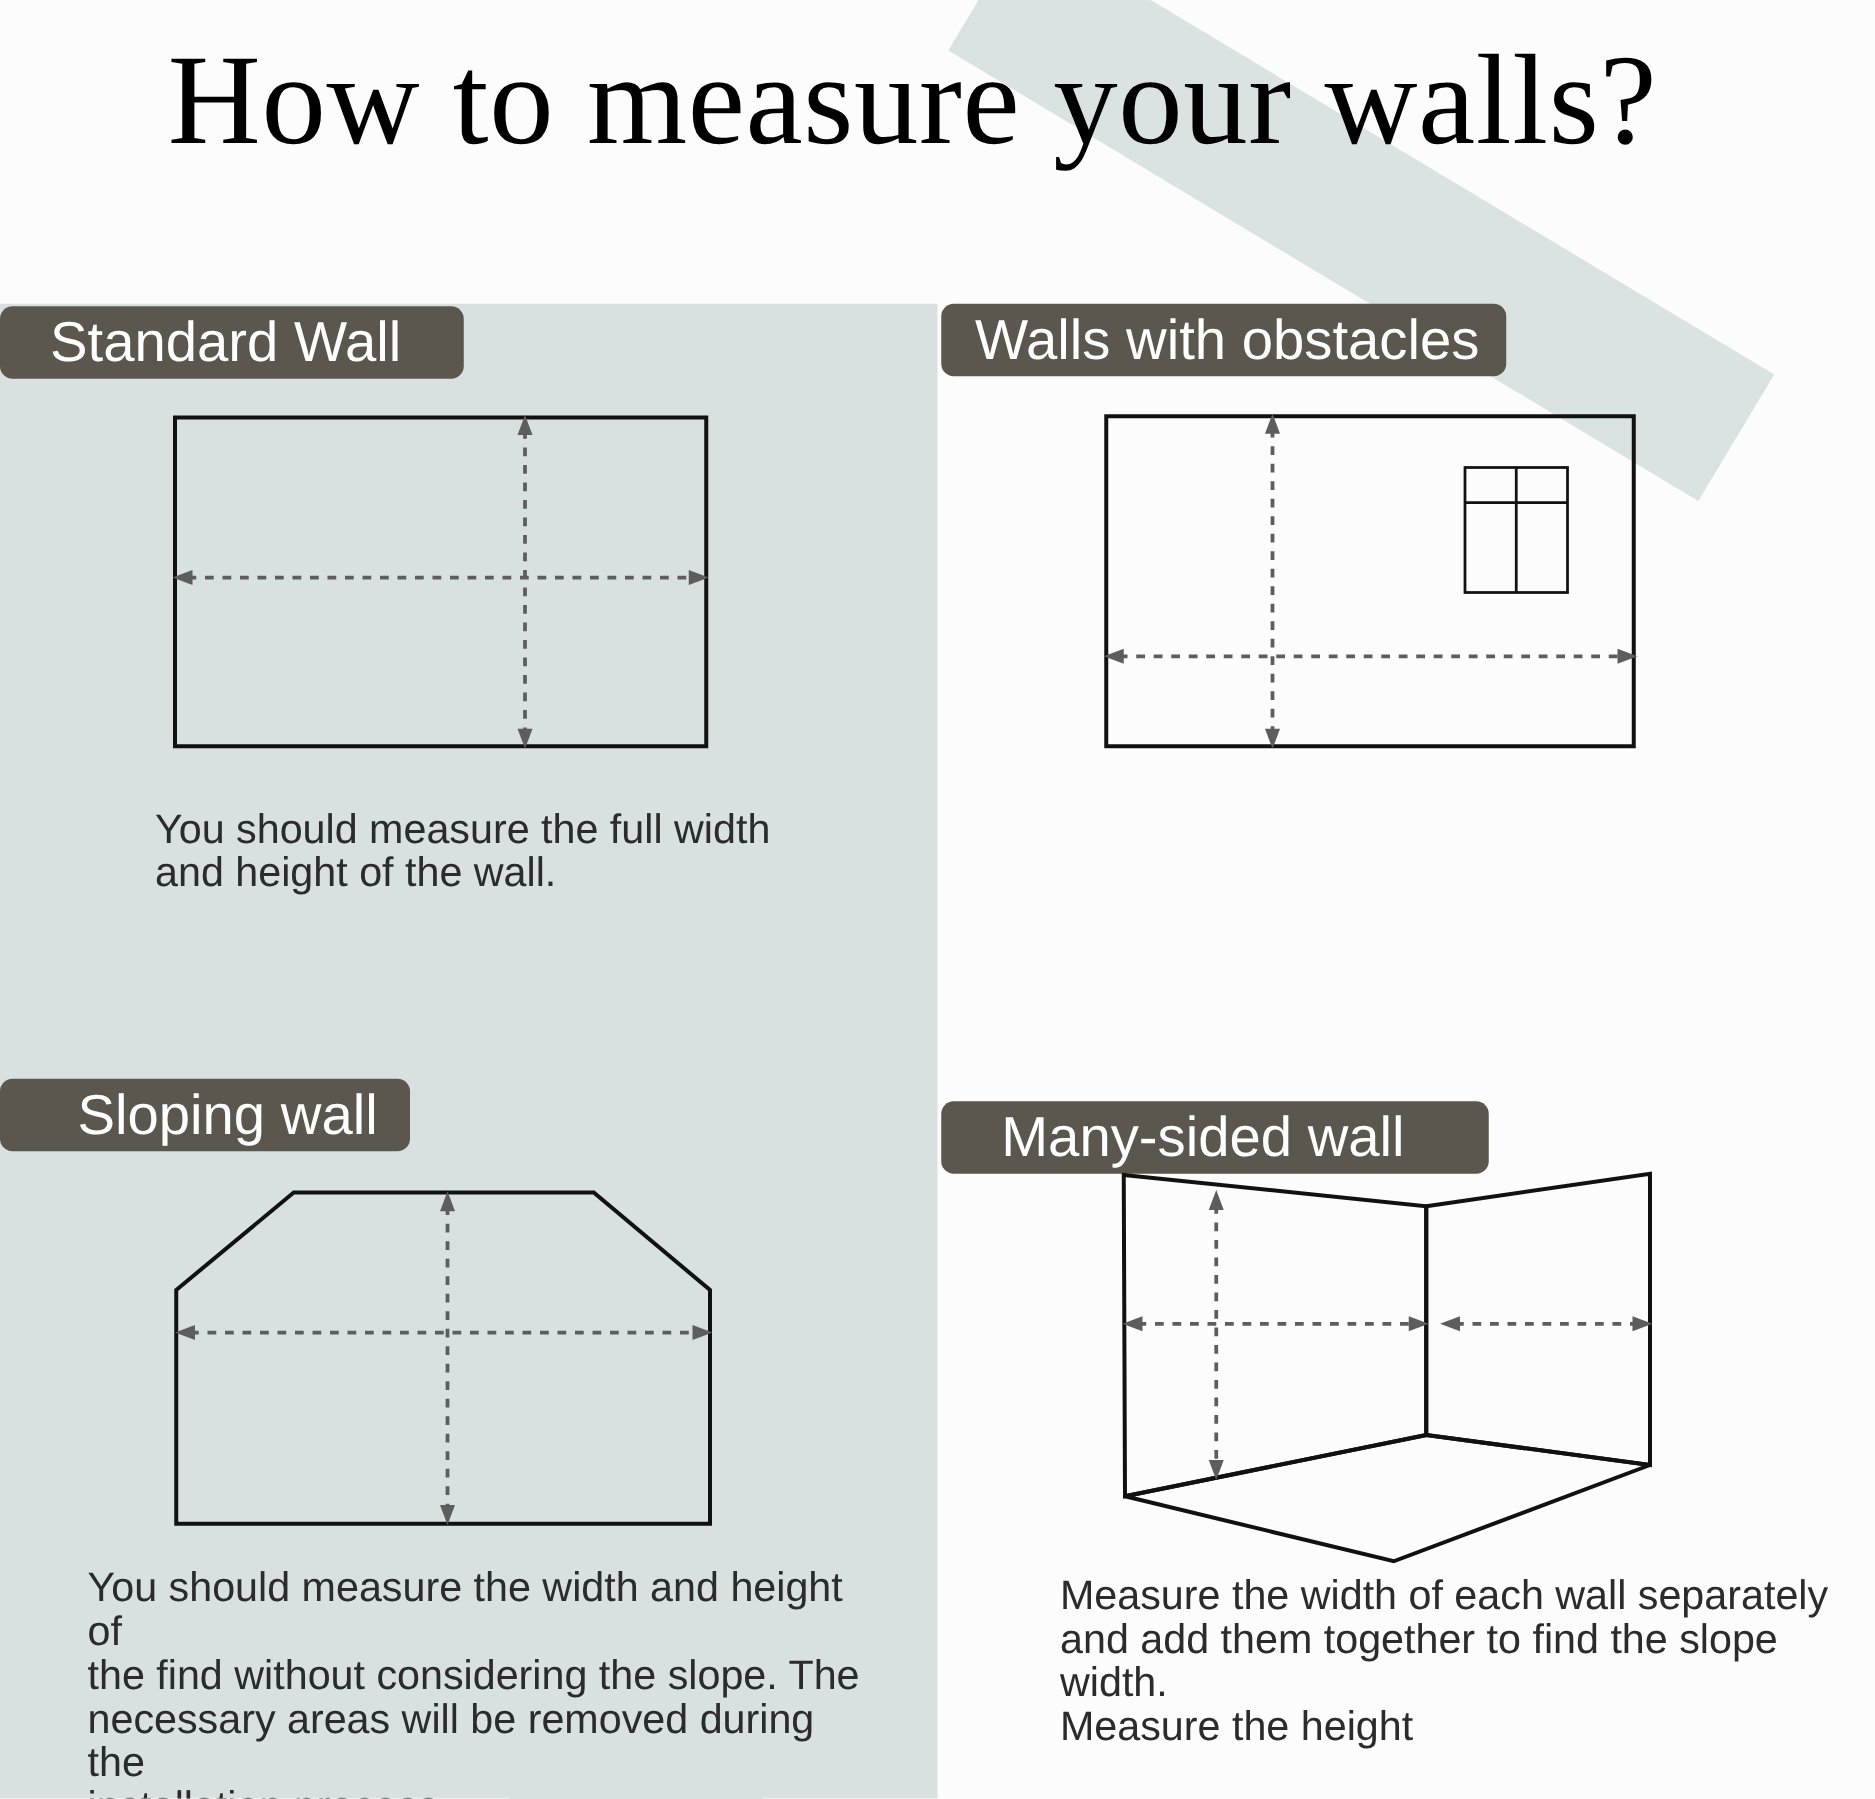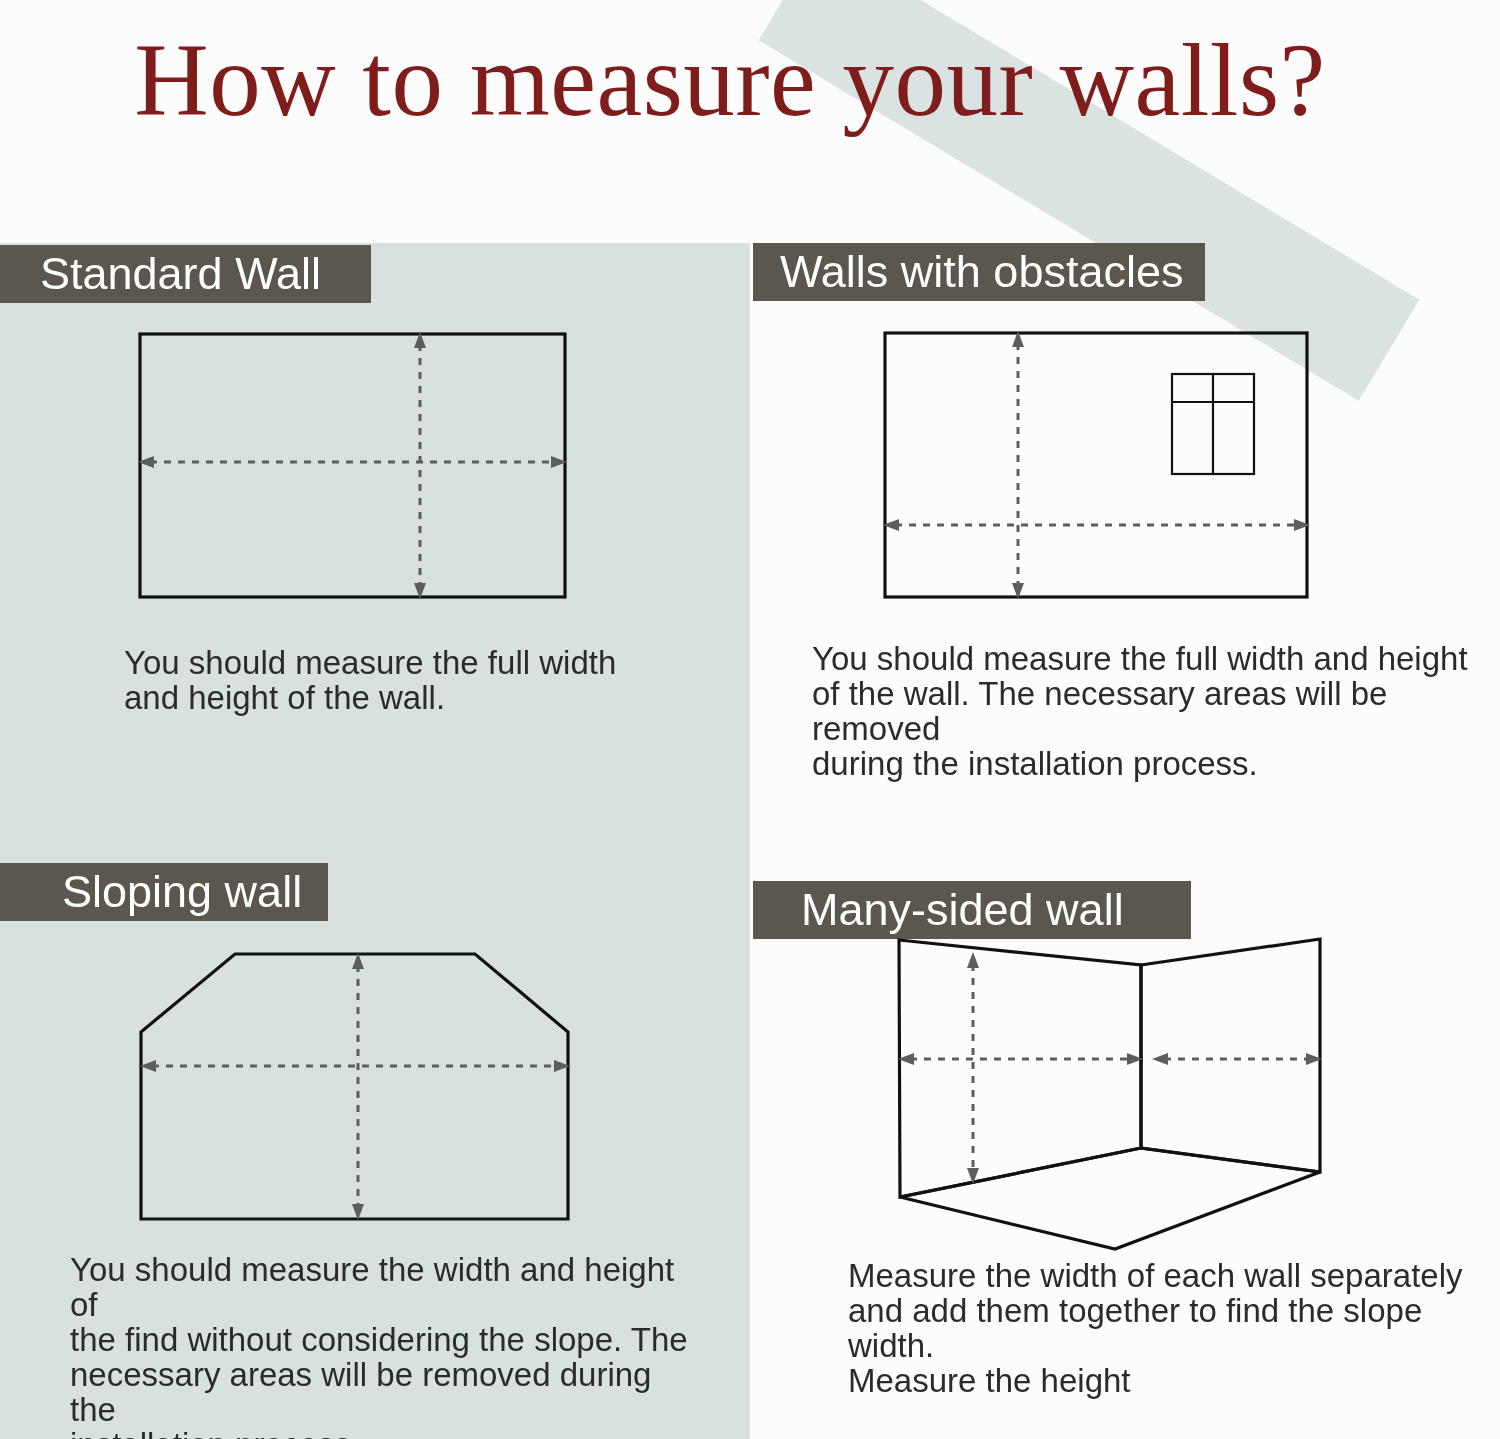--- a/index.html
+++ b/index.html
@@ -32,21 +32,21 @@
   
   .title {
     position: absolute;
     left: 0px;
     top: 26px;
     width: 1460px;
     text-align: center;
     font-family: "Liberation Serif", serif;
     font-size: 103px;
     line-height: 1.05;
-    color: #7f1d1d;
+    color: #000000;
     letter-spacing: 0.5px;
     white-space: nowrap;
   }
 
   
   .panel-left {
     position: absolute;
     left: 0px;
     top: 243px;
     width: 750px;
@@ -58,20 +58,21 @@
   .banner {
     position: absolute;
     background: #5b564e;
     color: #ffffff;
     font-family: "Liberation Sans", sans-serif;
     font-size: 45px;
     line-height: 58px;
     height: 58px;
     white-space: nowrap;
     overflow: hidden;
+    border-radius: 10px;
   }
   .banner.b-standard  { left: 0px;   top: 245px;  width: 371px; padding-left: 40px;  box-sizing: border-box; }
   .banner.b-obstacles { left: 753px; top: 243px;  width: 452px; padding-left: 27px;  box-sizing: border-box; }
   .banner.b-sloping   { left: 0px;   top: 863px;  width: 328px; padding-left: 62px;  box-sizing: border-box; }
   .banner.b-many      { left: 753px; top: 865px;  width: 438px; padding-left: 48px;  box-sizing: border-box; margin-top: 16px; }
 
   
   .caption {
     position: absolute;
     color: #2b2b2b;
@@ -161,23 +162,20 @@
       <path d="M143 277 L137 261 L149 261 Z" fill="#5d5d5d"></path>
     </g>
 
     <g>
       <line class="dim" x1="20" y1="203" x2="423" y2="203"></line>
       <path d="M8 203 L24 197 L24 209 Z" fill="#5d5d5d"></path>
       <path d="M435 203 L419 197 L419 209 Z" fill="#5d5d5d"></path>
     </g>
   </svg>
 
-  <div class="caption cap-obstacles">You should measure the full width and height
-of the wall. The necessary areas will be removed
-during the installation process.</div>
 
   <div class="banner b-sloping">Sloping wall</div>
 
   <svg class="fig fig-sloping" width="460" height="300" viewBox="0 0 460 300">
 
     <path class="wall-line" d="M11 92 L105 14 L345 14 L438 92 L438 279 L11 279 Z"></path>
 
     <g>
       <line class="dim" x1="228" y1="25" x2="228" y2="268"></line>
       <path d="M228 13 L222 29 L234 29 Z" fill="#5d5d5d"></path>

